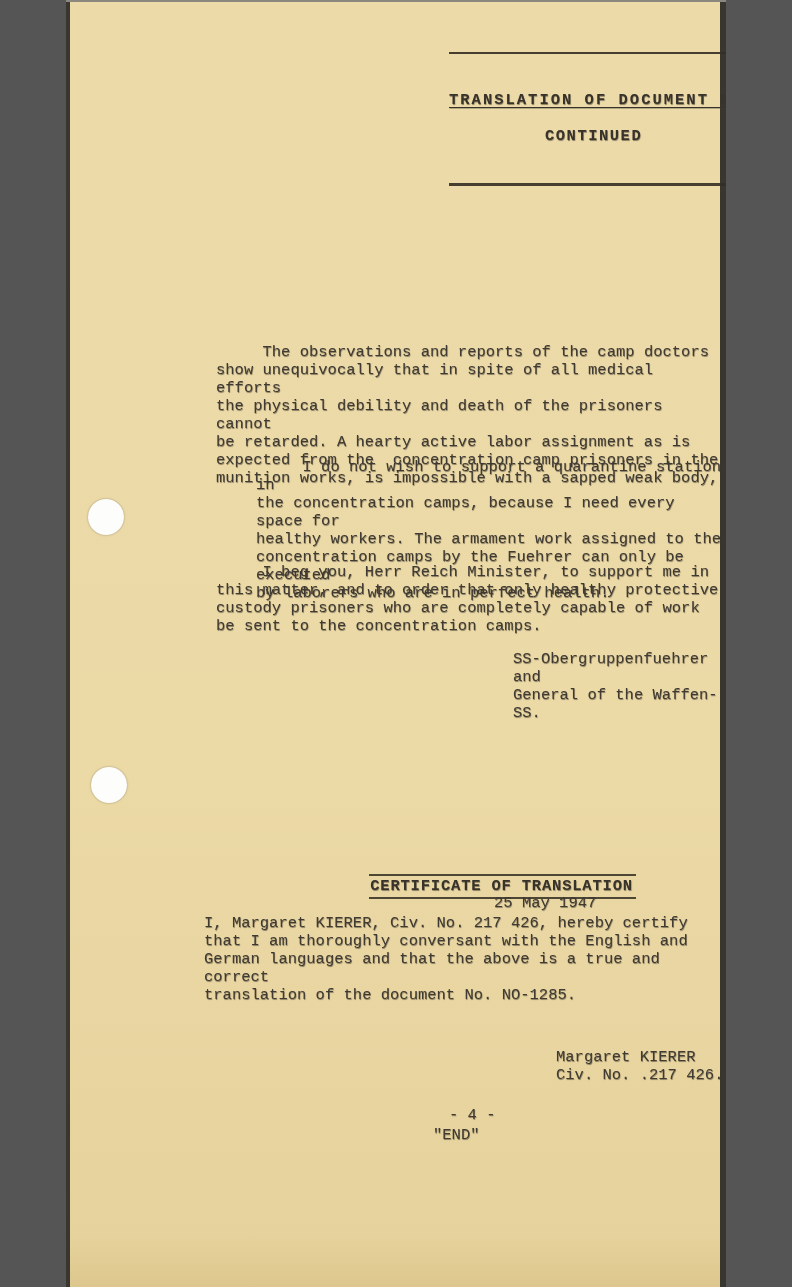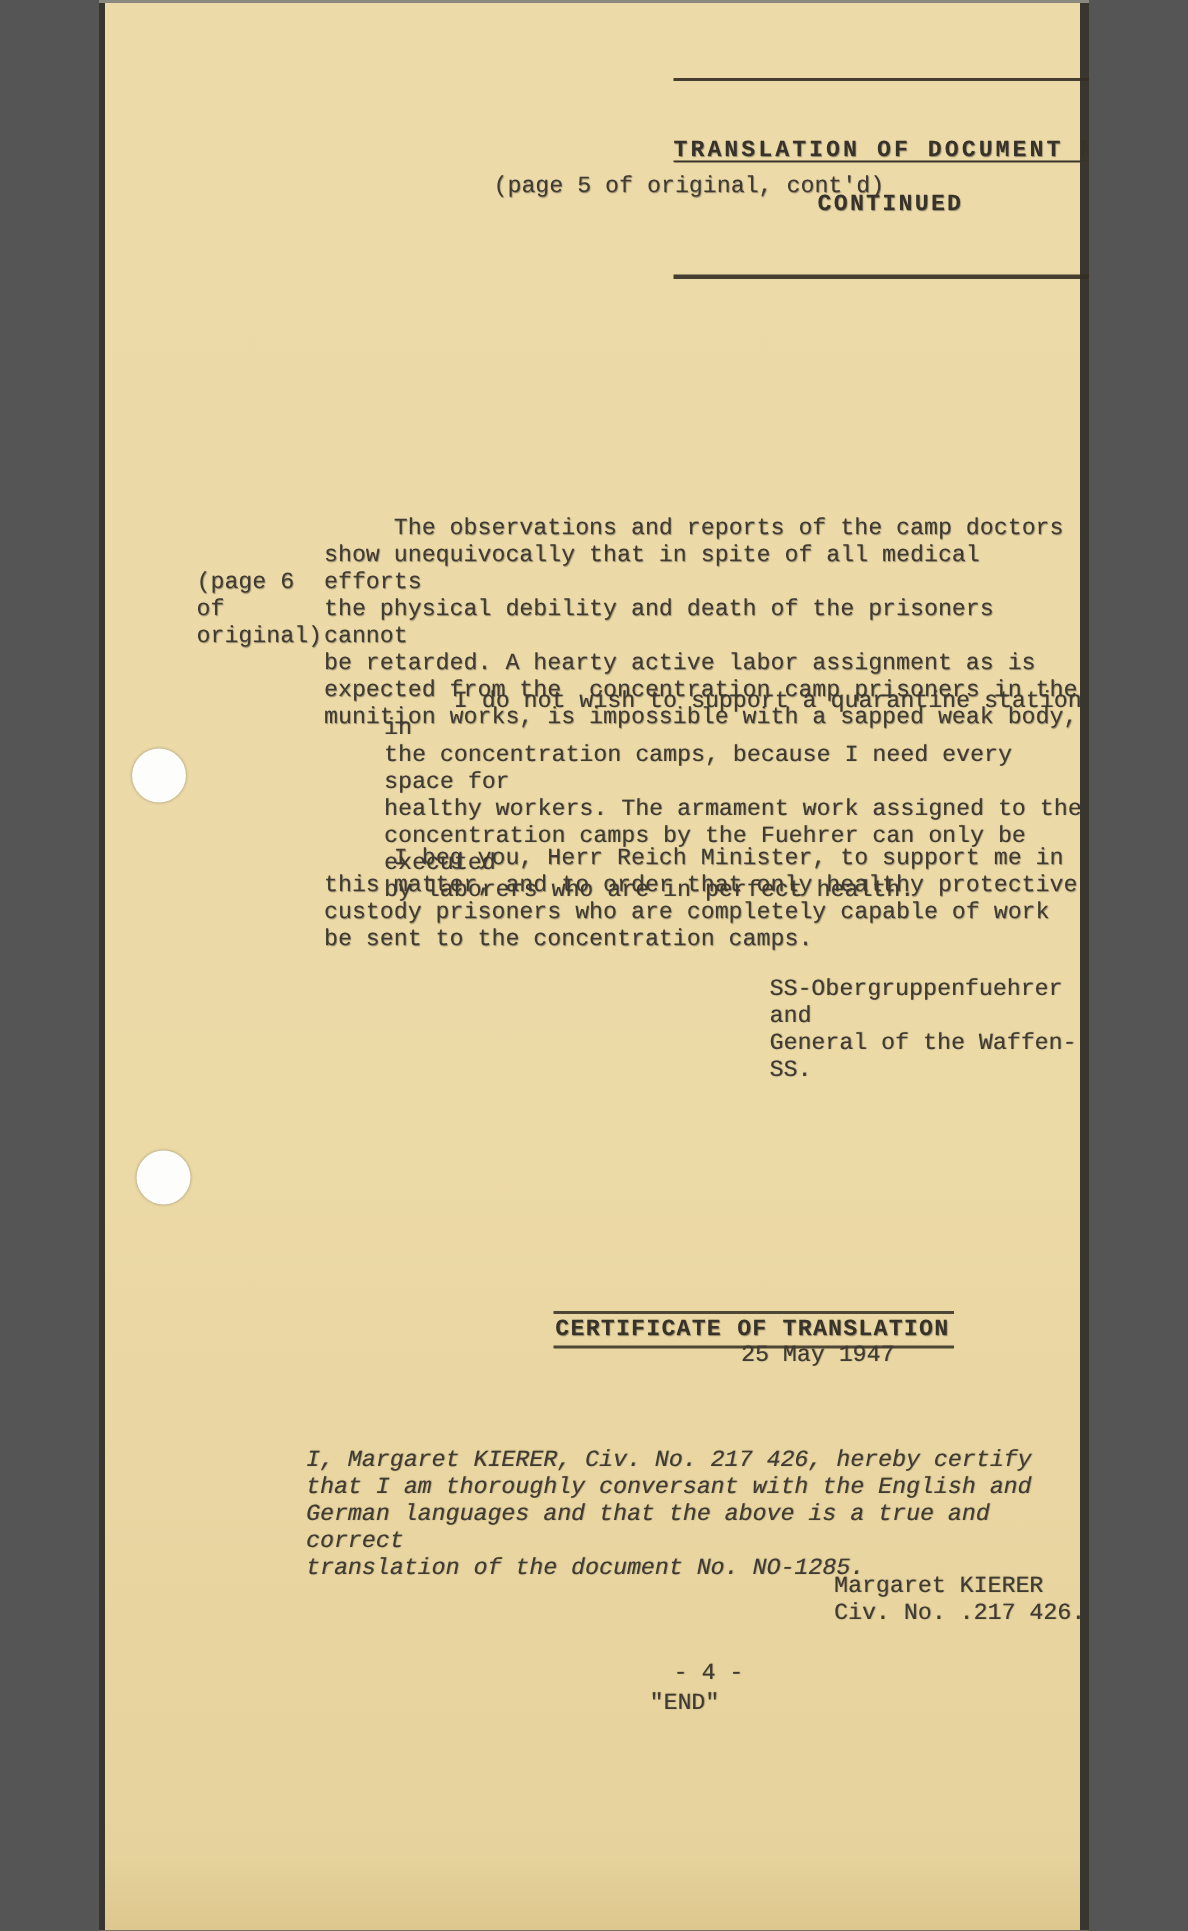--- a/index.html
+++ b/index.html
@@ -57,21 +57,21 @@
   .sig-1{left:447px;top:650px;}
   .cert-title-wrap{left:266px;top:856px;}
   .cert-title-wrap .cert-title{
     display:inline-block;
     letter-spacing:0.8px;font-weight:bold;color:#37322a;
     border-top:2px solid rgba(52,46,35,.85);
     border-bottom:2px solid rgba(52,46,35,.85);
     padding:1px 3px 2px 1px;
   }
   .cert-date{left:428px;top:894px;}
-  .cert-body{left:138px;top:964px;font-style:italic;}
+  .cert-body{left:138px;top:914px;}
   .sig-2{left:490px;top:1048px;}
   .page-number{left:383px;top:1106px;}
   .end-mark{left:367px;top:1126px;}
   .handwritten{
     position:absolute;left:698px;top:1196px;
     font-family:"DejaVu Serif", serif;
     font-style:italic;
     font-size:40px;line-height:40px;
     color:#8b8173;
     letter-spacing:2px;
@@ -89,27 +89,23 @@
   <div class="scan-edge edge-top"></div>
 
   <div class="punch-hole hole-1"></div>
   <div class="punch-hole hole-2"></div>
 
   <div class="typed doc-header">
     <span class="title-line">TRANSLATION OF DOCUMENT No. NO-1285</span>
     <span class="continued-line">CONTINUED</span>
   </div>
 
-  <div class="typed page-note">(page 5 of original, cont'd)</div>
 
 
 
-  <div class="typed margin-note">(page 6
-of
-original)</div>
 
   <div class="typed para-2">     The observations and reports of the camp doctors
 show unequivocally that in spite of all medical efforts
 the physical debility and death of the prisoners cannot
 be retarded. A hearty active labor assignment as is
 expected from the  concentration camp prisoners in the
 munition works, is impossible with a sapped weak body,</div>
 
   <div class="typed para-3">     I do not wish to support a quarantine station in
 the concentration camps, because I need every space for

